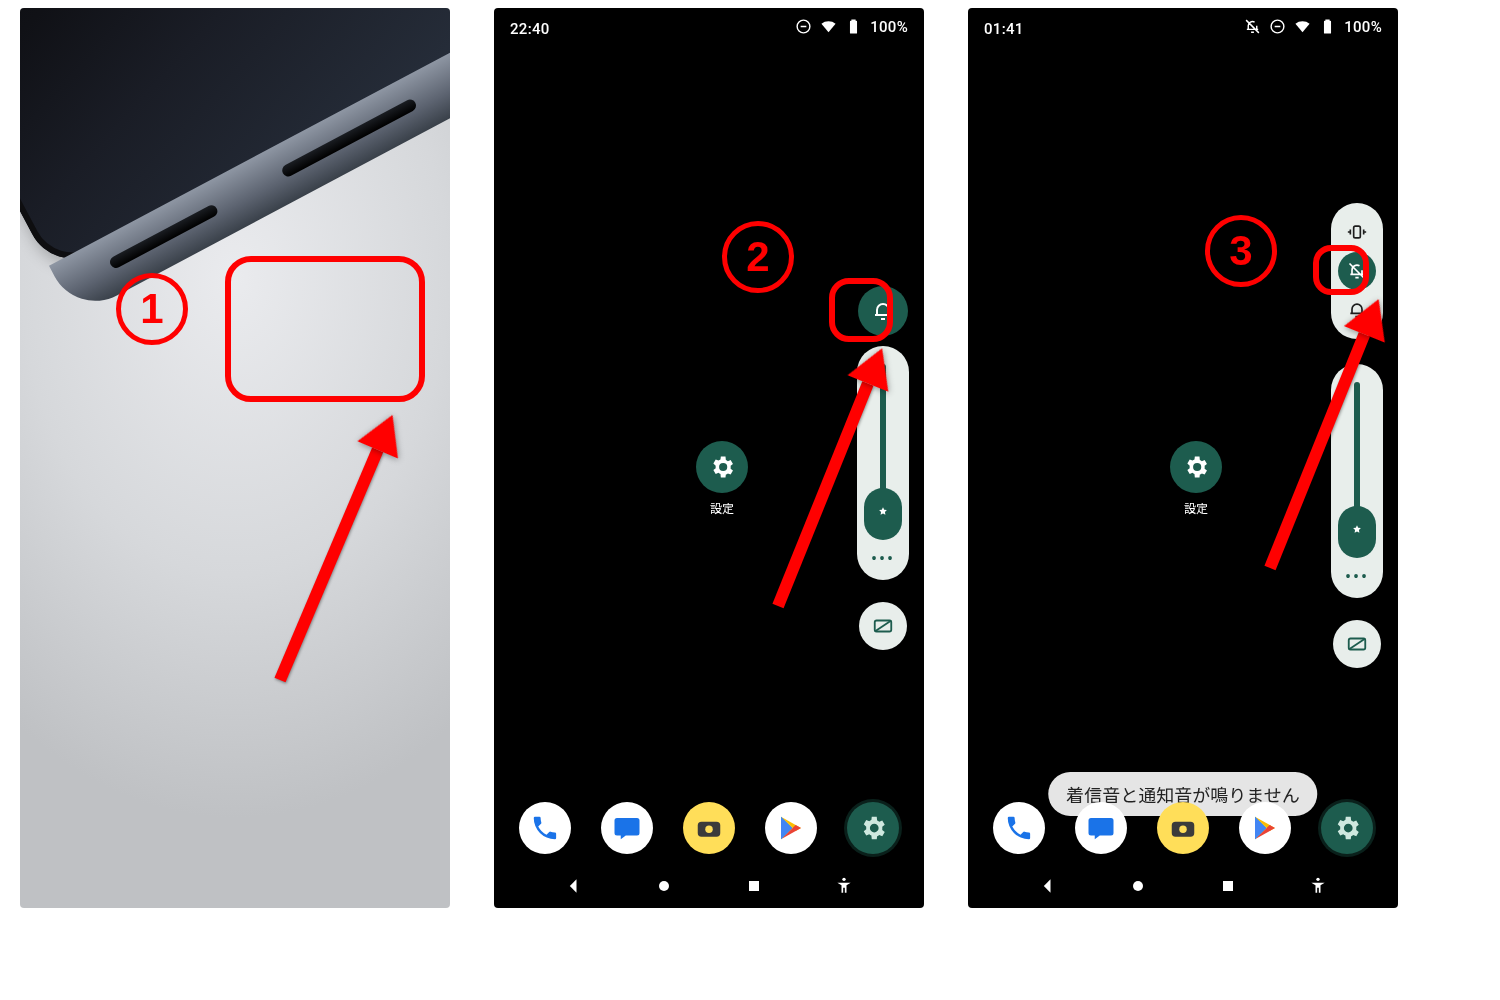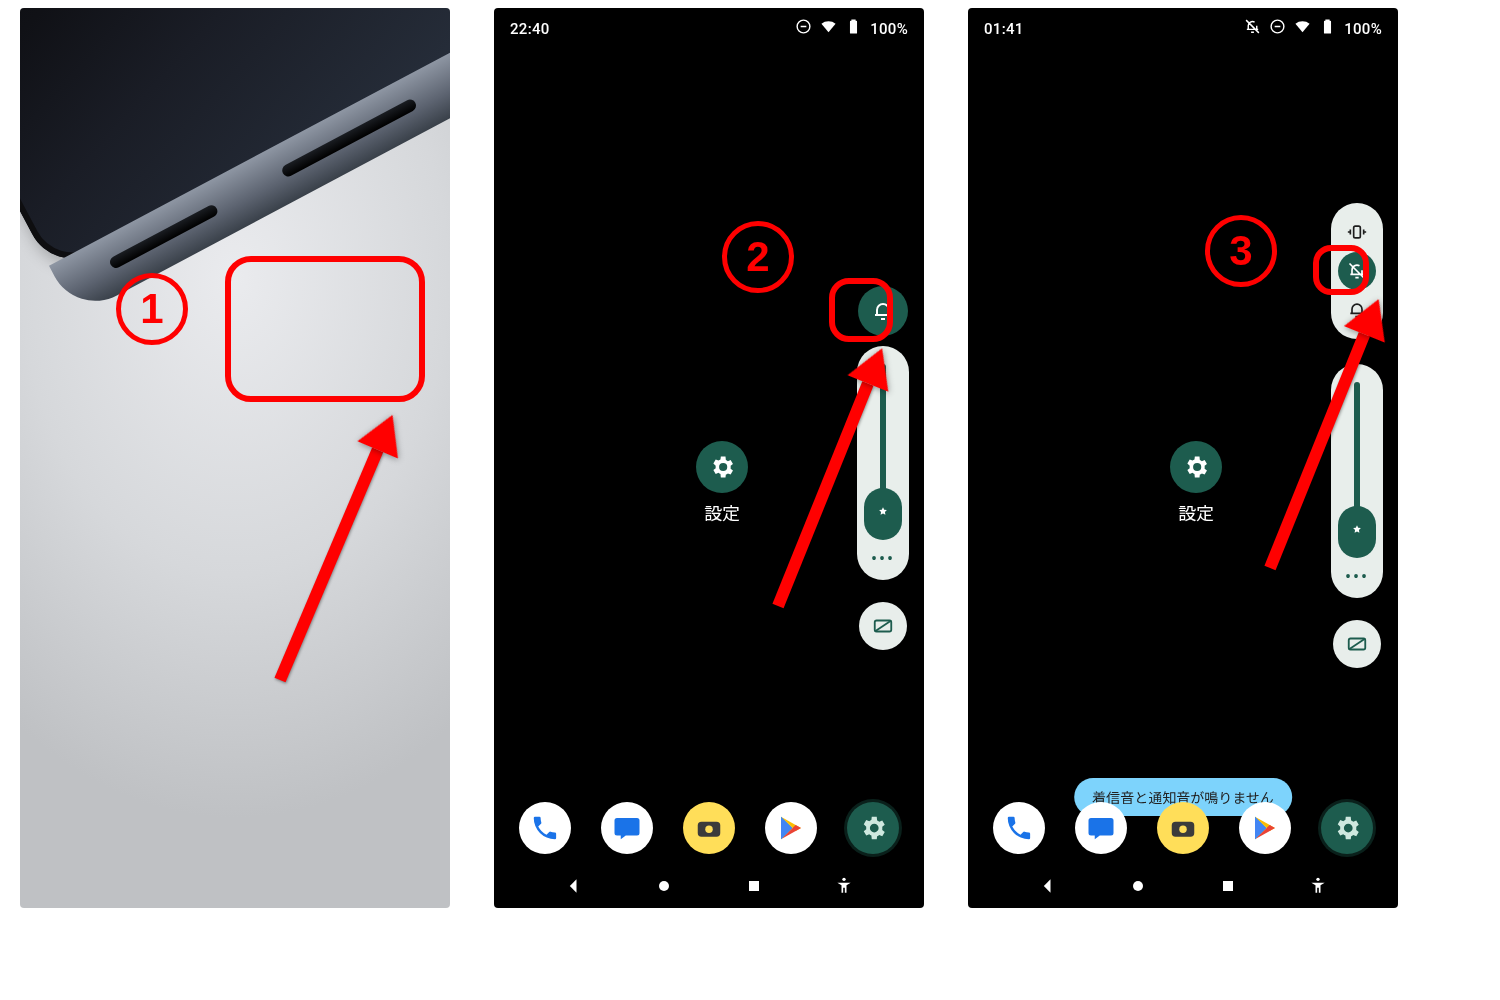--- a/index.html
+++ b/index.html
@@ -83,40 +83,40 @@
     position: absolute;
     top: 10px; left: 0; right: 0;
     display: flex;
     justify-content: space-between;
     align-items: center;
     padding: 0 16px;
     font-size: 15px;
     font-weight: 500;
     letter-spacing: .3px;
   }
-  .status-left, .status-right { display: flex; gap: 8px; align-items: center; }
+  .status-left, .status-right { display: flex; gap: 8px; align-items: flex-start; }
   .status-right svg { width: 17px; height: 17px; }
   
   .app-settings {
     position: absolute;
     left: 202px; top: 433px;
     display: flex;
     flex-direction: column;
     align-items: center;
     gap: 6px;
   }
   .app-settings .bubble {
     width: 52px; height: 52px;
     border-radius: 50%;
     background: #1d5c4e;
     display: flex; align-items: center; justify-content: center;
   }
   .app-settings .bubble svg { width: 28px; height: 28px; }
   .app-settings .label {
-    font-size: 18px; color: #fff;
+    font-size: 12px; color: #fff;
   }
   
   .vol-hud {
     position: absolute;
     right: 15px;
     top: 278px;
     width: 52px;
     display: flex;
     flex-direction: column;
     align-items: center;
@@ -212,23 +212,23 @@
     background:#fff;
   }
   .dock .app svg { width: 30px; height: 30px; }
   .dock .app.settings { background:#1d5c4e; box-shadow: 0 0 0 3px rgba(29,92,78,.35); }
   
   .toast {
     position: absolute;
     bottom: 92px;
     left: 50%;
     transform: translateX(-50%);
-    background: #7dd3fc;
+    background: #e5e5e5;
     color:#222;
-    font-size: 14px;
+    font-size: 18px;
     padding: 9px 18px;
     border-radius: 22px;
     white-space: nowrap;
   }
   
   .navbar {
     position: absolute;
     bottom: 8px;
     left:0; right:0;
     display:flex;

